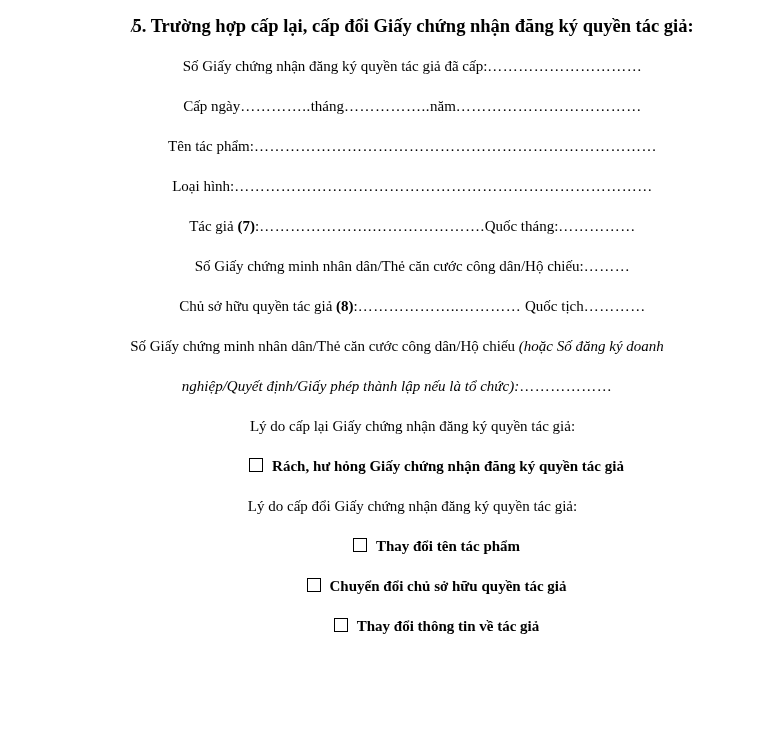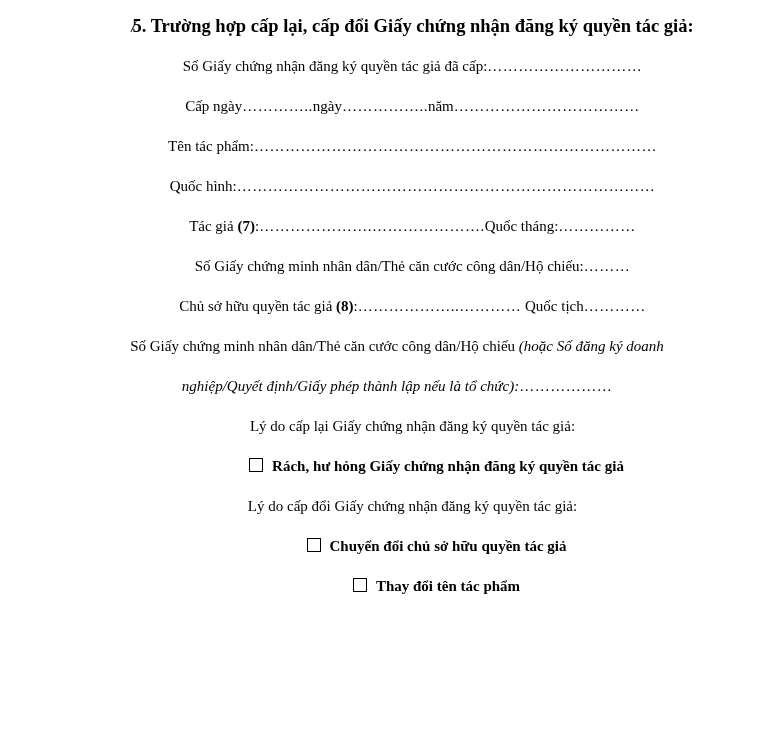--- a/index.html
+++ b/index.html
@@ -55,26 +55,27 @@
 </style>
 </head>
 <body>
 
 <div class="page">
   <div class="doc-title">
     <span class="cursor-mark">/</span><span>5. Trường hợp cấp lại, cấp đổi Giấy chứng nhận đăng ký quyền tác giả:</span>
   </div>
   <div id="form-lines">
       <div class="line"><span class="seg">Số Giấy chứng nhận đăng ký quyền tác giả đã cấp:</span><span class="seg dots">…………………………</span></div>
-      <div class="line"><span class="seg">Cấp ngày</span><span class="seg dots">…………..</span><span class="seg">ngày</span><span class="seg dots">……………..</span><span class="seg">năm</span><span class="seg dots">………………………………</span></div>
+      <div class="line"><span class="seg">Cấp ngày</span><span class="seg dots">…………..</span><span class="seg">tháng</span><span class="seg dots">……………..</span><span class="seg">năm</span><span class="seg dots">………………………………</span></div>
       <div class="line"><span class="seg">Tên tác phẩm:</span><span class="seg dots">……………………………………………………………………</span></div>
-      <div class="line"><span class="seg">Quốc hình:</span><span class="seg dots">………………………………………………………………………</span></div>
+      <div class="line"><span class="seg">Loại hình:</span><span class="seg dots">………………………………………………………………………</span></div>
       <div class="line"><span class="seg">Tác giả </span><span class="seg bold">(7)</span><span class="seg">:</span><span class="seg dots">………………….………………….</span><span class="seg">Quốc tháng:</span><span class="seg dots">……………</span></div>
       <div class="line"><span class="seg">Số Giấy chứng minh nhân dân/Thẻ căn cước công dân/Hộ chiếu:</span><span class="seg dots">………</span></div>
       <div class="line"><span class="seg">Chủ sở hữu quyền tác giả </span><span class="seg bold">(8)</span><span class="seg">:</span><span class="seg dots">………………..…………</span><span class="seg"> Quốc tịch</span><span class="seg dots">…………</span></div>
       <div class="line wrap"><span class="seg">Số Giấy chứng minh nhân dân/Thẻ căn cước công dân/Hộ chiếu </span><span class="seg italic">(hoặc Số đăng ký doanh nghiệp/Quyết định/Giấy phép thành lập nếu là tổ chức):</span><span class="seg dots">………………</span></div>
       <div class="line"><span>Lý do cấp lại Giấy chứng nhận đăng ký quyền tác giả:</span></div>
       <div class="line checkbox-line"><span class="checkbox"></span><span>Rách, hư hỏng Giấy chứng nhận đăng ký quyền tác giả</span></div>
       <div class="line"><span>Lý do cấp đổi Giấy chứng nhận đăng ký quyền tác giả:</span></div>
+      <div class="line checkbox-line"><span class="checkbox"></span><span>Thay đổi tên tác phẩm</span></div>
       <div class="line checkbox-line"><span class="checkbox"></span><span>Chuyển đổi chủ sở hữu quyền tác giả</span></div>
-      <div class="line checkbox-line"><span class="checkbox"></span><span>Thay đổi tên tác phẩm</span></div>
+      <div class="line checkbox-line"><span class="checkbox"></span><span>Thay đổi thông tin về tác giả</span></div>
     </div>
 </div>
 
 </body></html>

